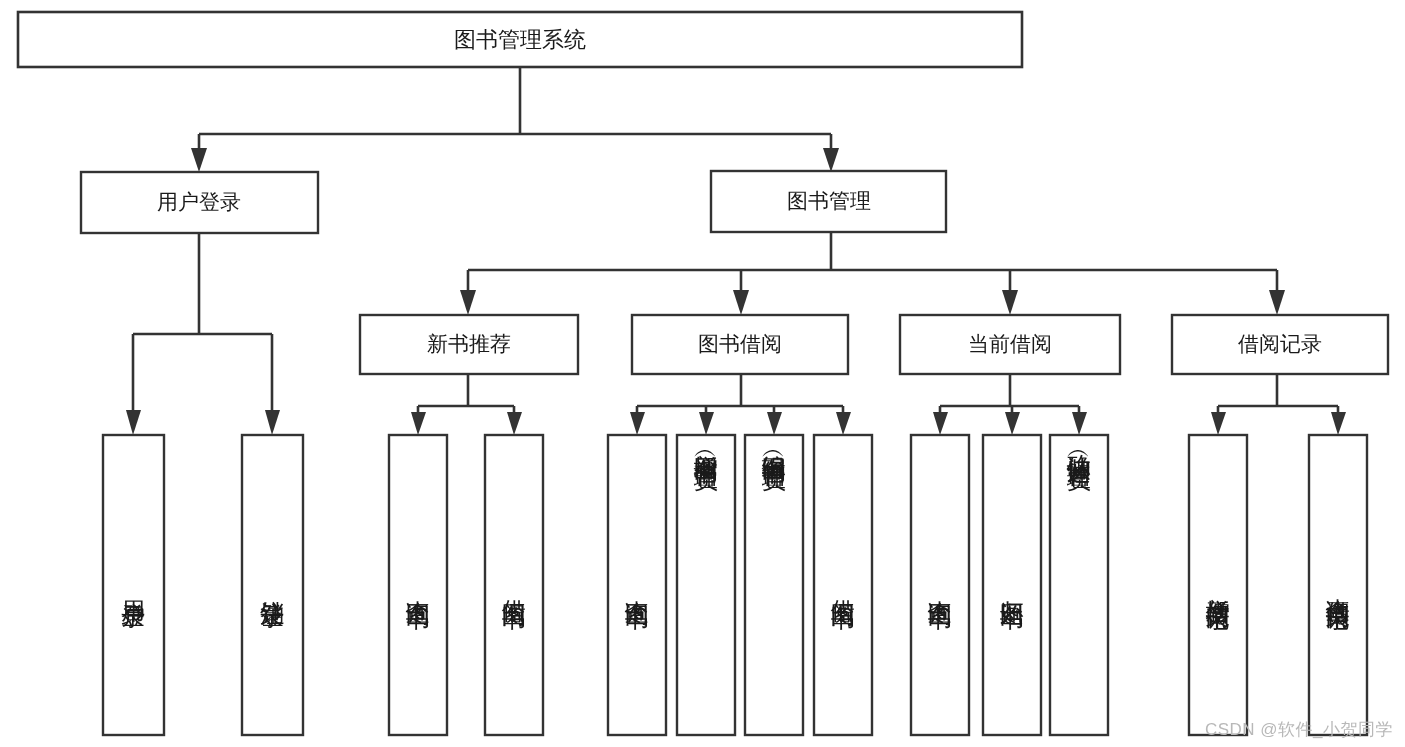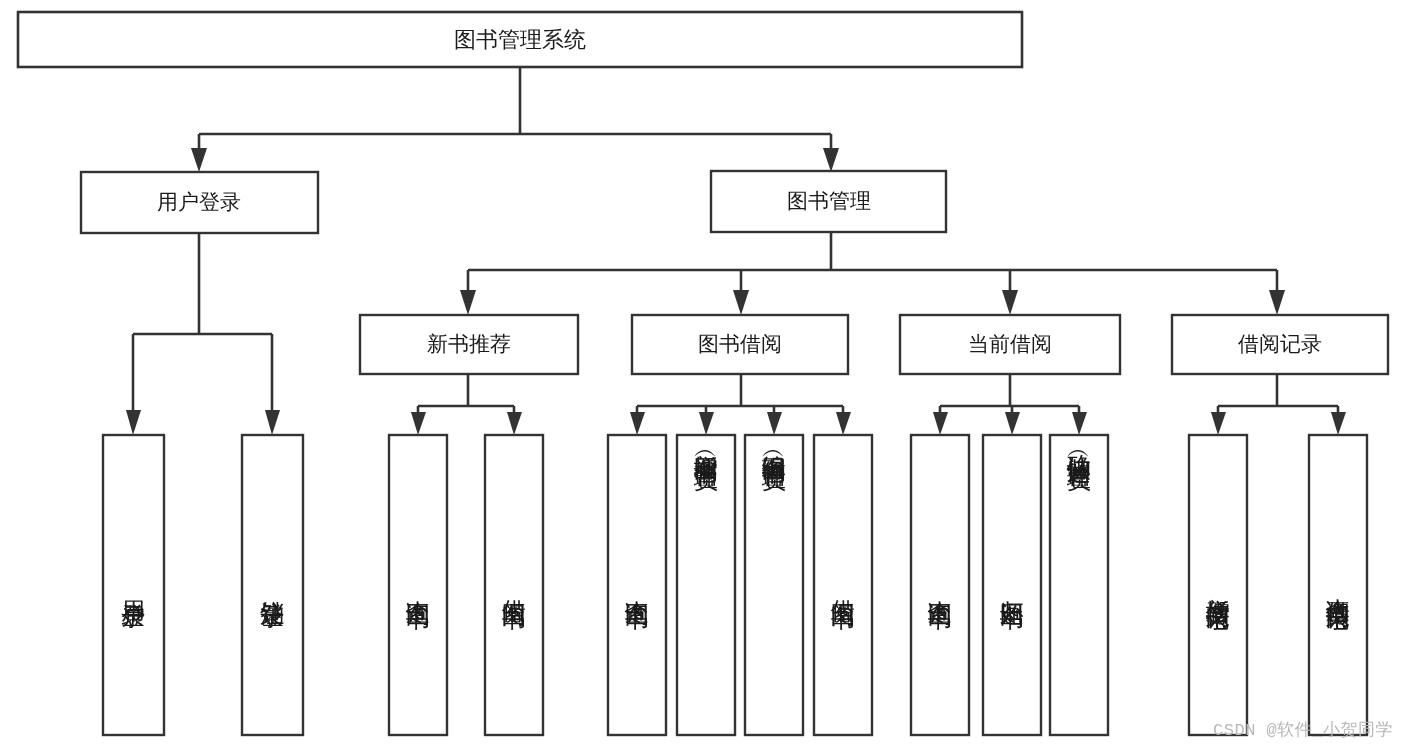--- a/index.html
+++ b/index.html
@@ -69,21 +69,21 @@
     line-height: 1.14;
     letter-spacing: 2px;
     color: #1a1a1a;
     white-space: nowrap;
     text-align: center;
   }
   .watermark {
     position: absolute;
     right: 12px;
     bottom: 6px;
-    font-family: Liberation Mono, monospace;
+    font-family: Liberation Sans, sans-serif;
     font-size: 17px;
     color: #b8b8b8;
     letter-spacing: 0.5px;
     white-space: nowrap;
   }
 </style>
 </head>
 <body>
 
 <div id="diagram-root">

